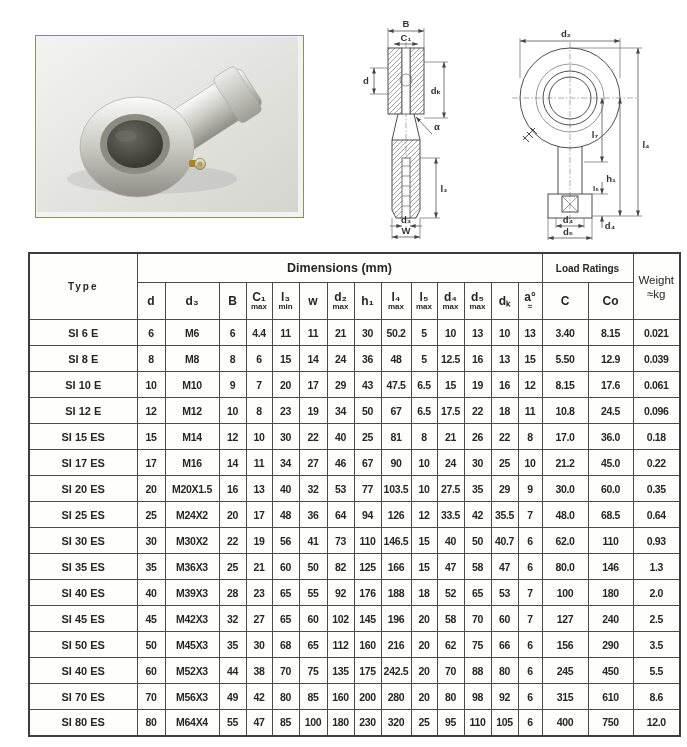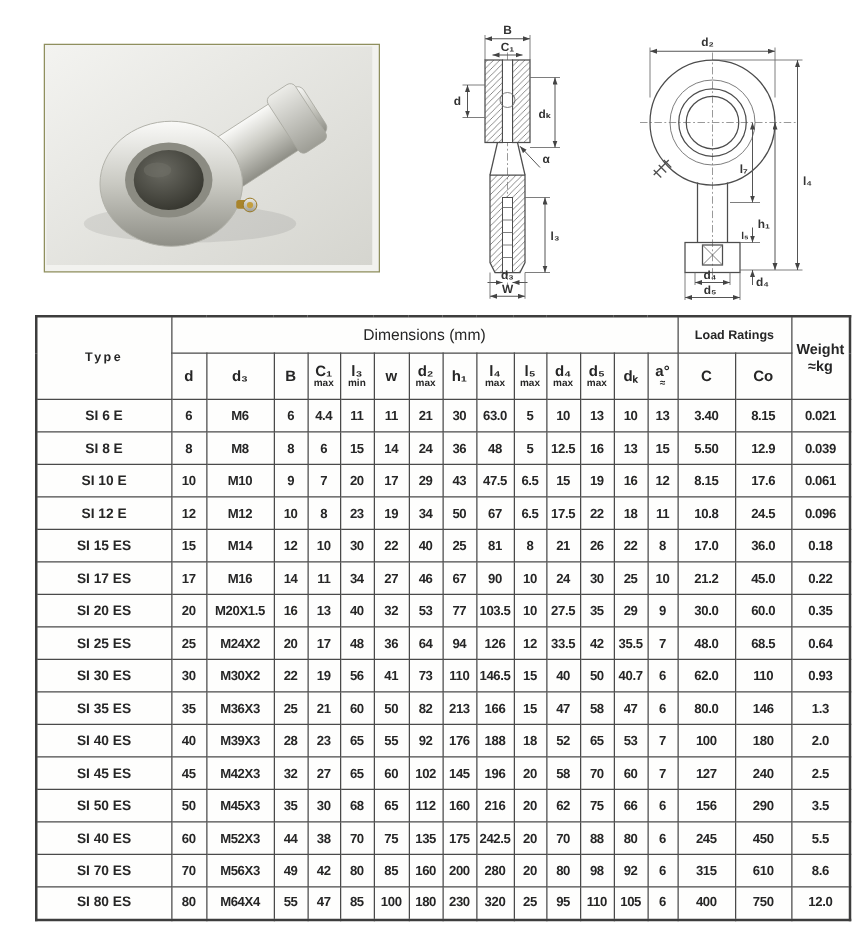--- a/index.html
+++ b/index.html
@@ -25,23 +25,23 @@
   table.spec{
     position:absolute;left:28px;top:252px;width:634px;
     border-collapse:collapse;table-layout:fixed;background:#fefefd;
     border:2px solid #3d3d3d;
   }
   table.spec th,table.spec td{
     border:1px solid #4a4a4a;text-align:center;vertical-align:middle;
     color:#262626;padding:0;overflow:hidden;white-space:nowrap;
   }
   .type-h{font-size:10px;font-weight:bold;letter-spacing:2px;}
-  .dims-h{height:28px;font-size:12.5px;font-weight:normal;}
+  .dims-h{height:28px;font-size:12.5px;font-weight:bold;}
   .load-h{font-size:10px;font-weight:bold;}
-  .weight-h span{display:block;font-size:11.5px;font-weight:bold;line-height:14px;}
+  .weight-h span{display:block;font-size:11.5px;font-weight:normal;line-height:14px;}
   tr.subrow th{height:36px;}
   tr.subrow .m{display:block;font-size:12px;font-weight:bold;line-height:12px;}
   tr.subrow .s{display:block;font-size:8px;font-weight:bold;line-height:8px;}
   tbody tr{height:26px;}
   tbody th{font-size:11px;font-weight:bold;}
   tbody td{font-size:10.5px;font-weight:bold;letter-spacing:-0.3px;}
 </style>
 </head>
 <body>
 
@@ -317,21 +317,21 @@
       <tr>
         <th>SI 6 E</th>
         <td>6</td>
         <td>M6</td>
         <td>6</td>
         <td>4.4</td>
         <td>11</td>
         <td>11</td>
         <td>21</td>
         <td>30</td>
-        <td>63.0</td>
+        <td>50.2</td>
         <td>5</td>
         <td>10</td>
         <td>13</td>
         <td>10</td>
         <td>13</td>
         <td>3.40</td>
         <td>8.15</td>
         <td>0.021</td>
       </tr>
       <tr>
@@ -496,21 +496,21 @@
       </tr>
       <tr>
         <th>SI 35 ES</th>
         <td>35</td>
         <td>M36X3</td>
         <td>25</td>
         <td>21</td>
         <td>60</td>
         <td>50</td>
         <td>82</td>
-        <td>213</td>
+        <td>125</td>
         <td>166</td>
         <td>15</td>
         <td>47</td>
         <td>58</td>
         <td>47</td>
         <td>6</td>
         <td>80.0</td>
         <td>146</td>
         <td>1.3</td>
       </tr>

